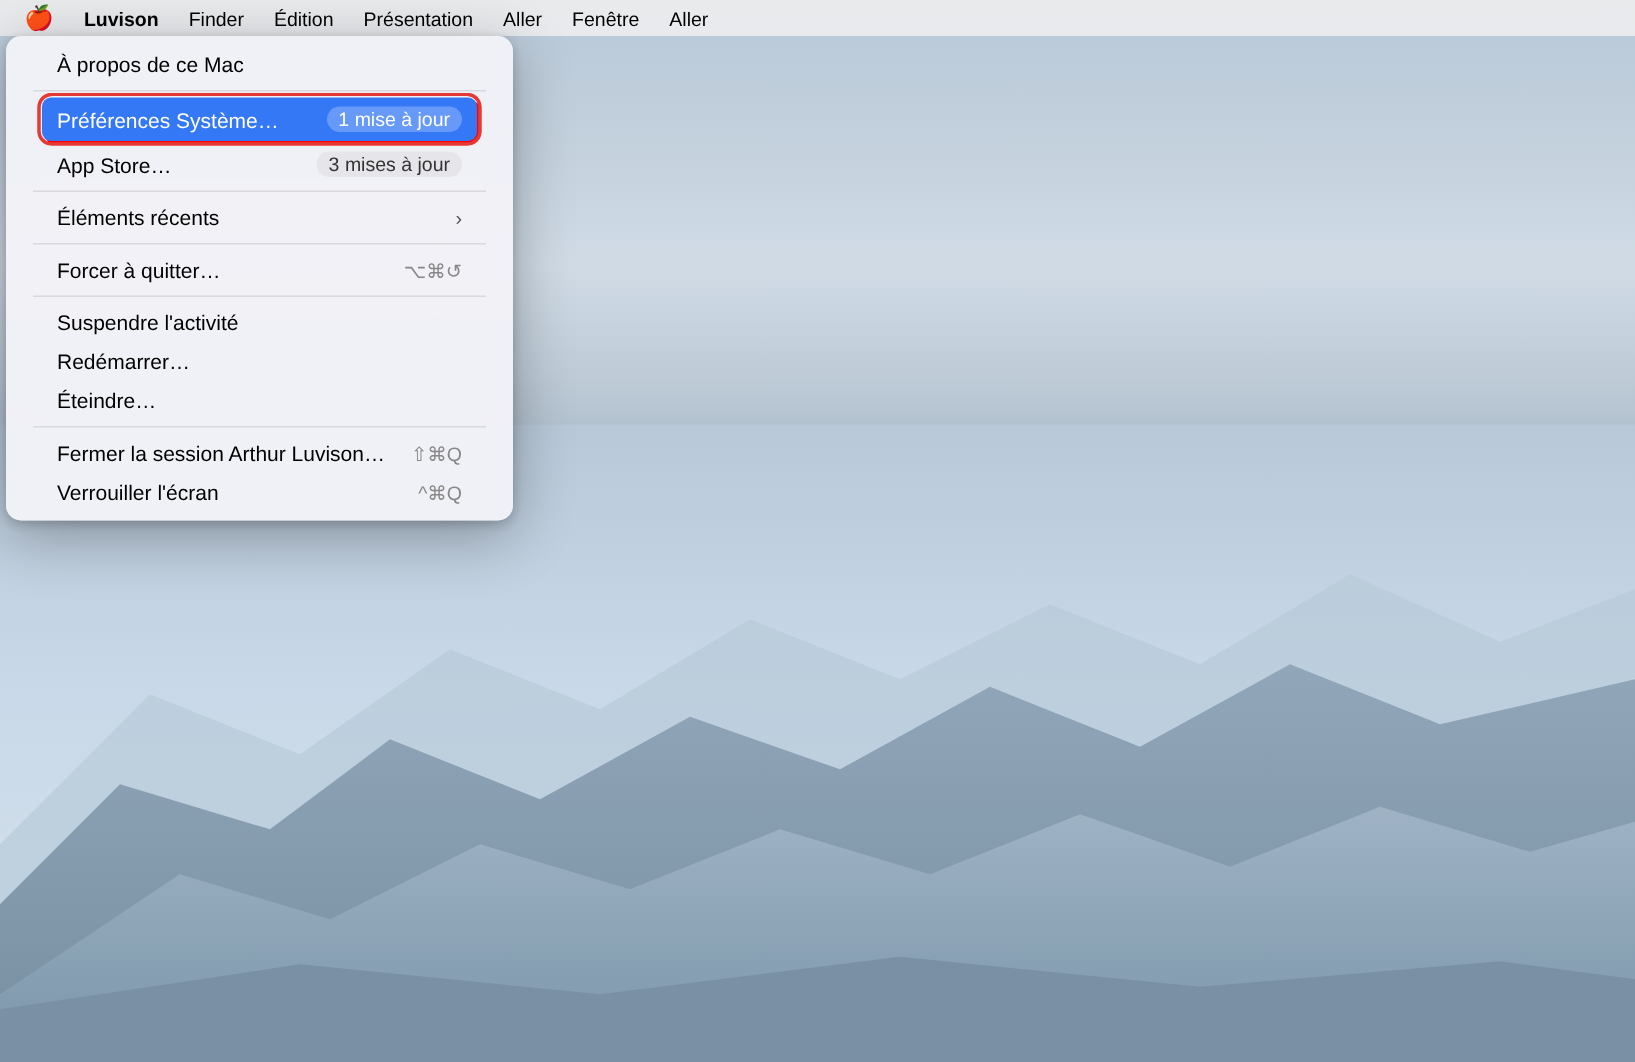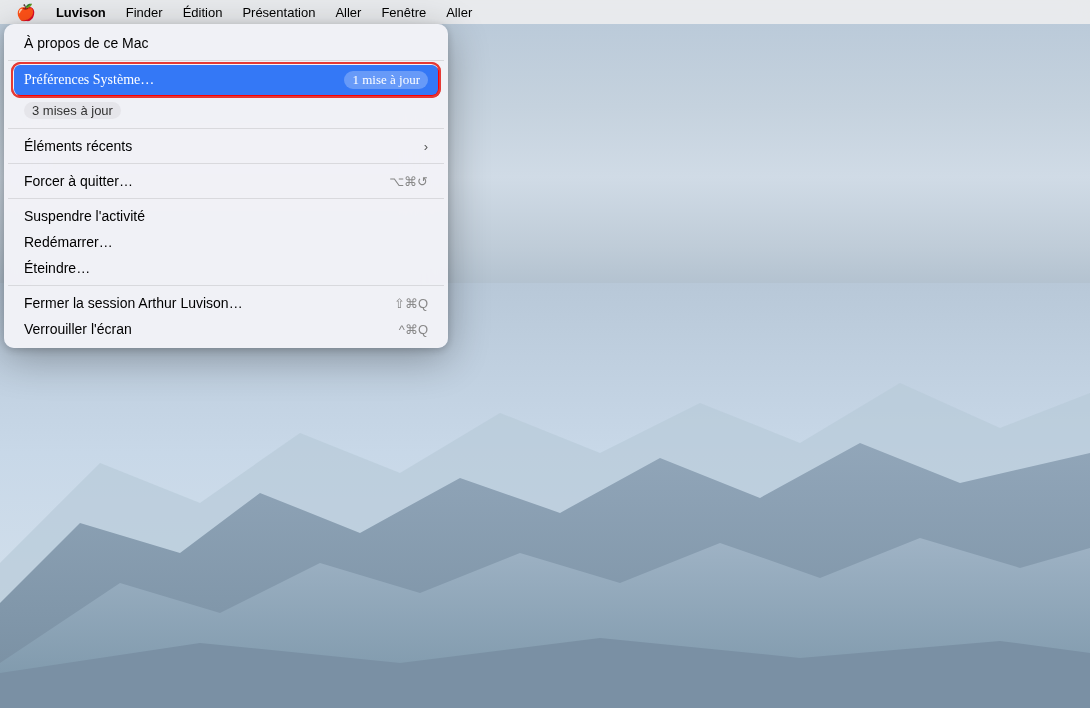--- a/index.html
+++ b/index.html
@@ -73,25 +73,25 @@
 
     .menubar-item.bold {
       font-weight: 700;
     }
 
     
     .dropdown-menu {
       position: absolute;
       top: 24px;
       left: 4px;
-      width: 444px;
+      width: 338px;
       background: rgba(242, 242, 247, 0.97);
       border-radius: 10px;
       box-shadow: 0 10px 40px rgba(0,0,0,0.3), 0 2px 8px rgba(0,0,0,0.2);
-      padding: 6px 4px;
+      padding: 6px 18px;
       z-index: 200;
       backdrop-filter: blur(20px);
     }
 
     .menu-item {
       display: flex;
       align-items: center;
       justify-content: space-between;
       padding: 5px 16px;
       font-size: 14px;
@@ -102,21 +102,20 @@
 
     .menu-item.highlighted {
       background: #3478f6;
       color: #fff;
       border-radius: 6px;
       margin: 2px 6px;
       padding: 5px 10px;
       box-shadow: 2px 2px 0 red;
       outline: 2px solid #e53935;
       outline-offset: 1px;
-      font-family: Liberation Serif, serif;
     }
 
     .menu-item.highlighted .badge {
       background: rgba(255,255,255,0.3);
       color: #fff;
     }
 
     .menu-item .badge {
       background: #e5e5ea;
       color: #333;
@@ -218,20 +217,21 @@
   <div class="menu-divider"></div>
 
   <div style="margin: 2px 6px; border-radius: 7px; outline: 2.5px solid #e53935; outline-offset: 1px;">
     <div class="menu-item highlighted" style="margin:0; border-radius:6px;">
       <span class="menu-item-label">Préférences Système…</span>
       <span class="badge">1 mise à jour</span>
     </div>
   </div>
 
   <div class="menu-item">
+    <span class="menu-item-label">App Store…</span>
     <span class="badge">3 mises à jour</span>
   </div>
   <div class="menu-divider"></div>
 
   <div class="menu-item">
     <span class="menu-item-label">Éléments récents</span>
     <span class="chevron">›</span>
   </div>
   <div class="menu-divider"></div>
 

